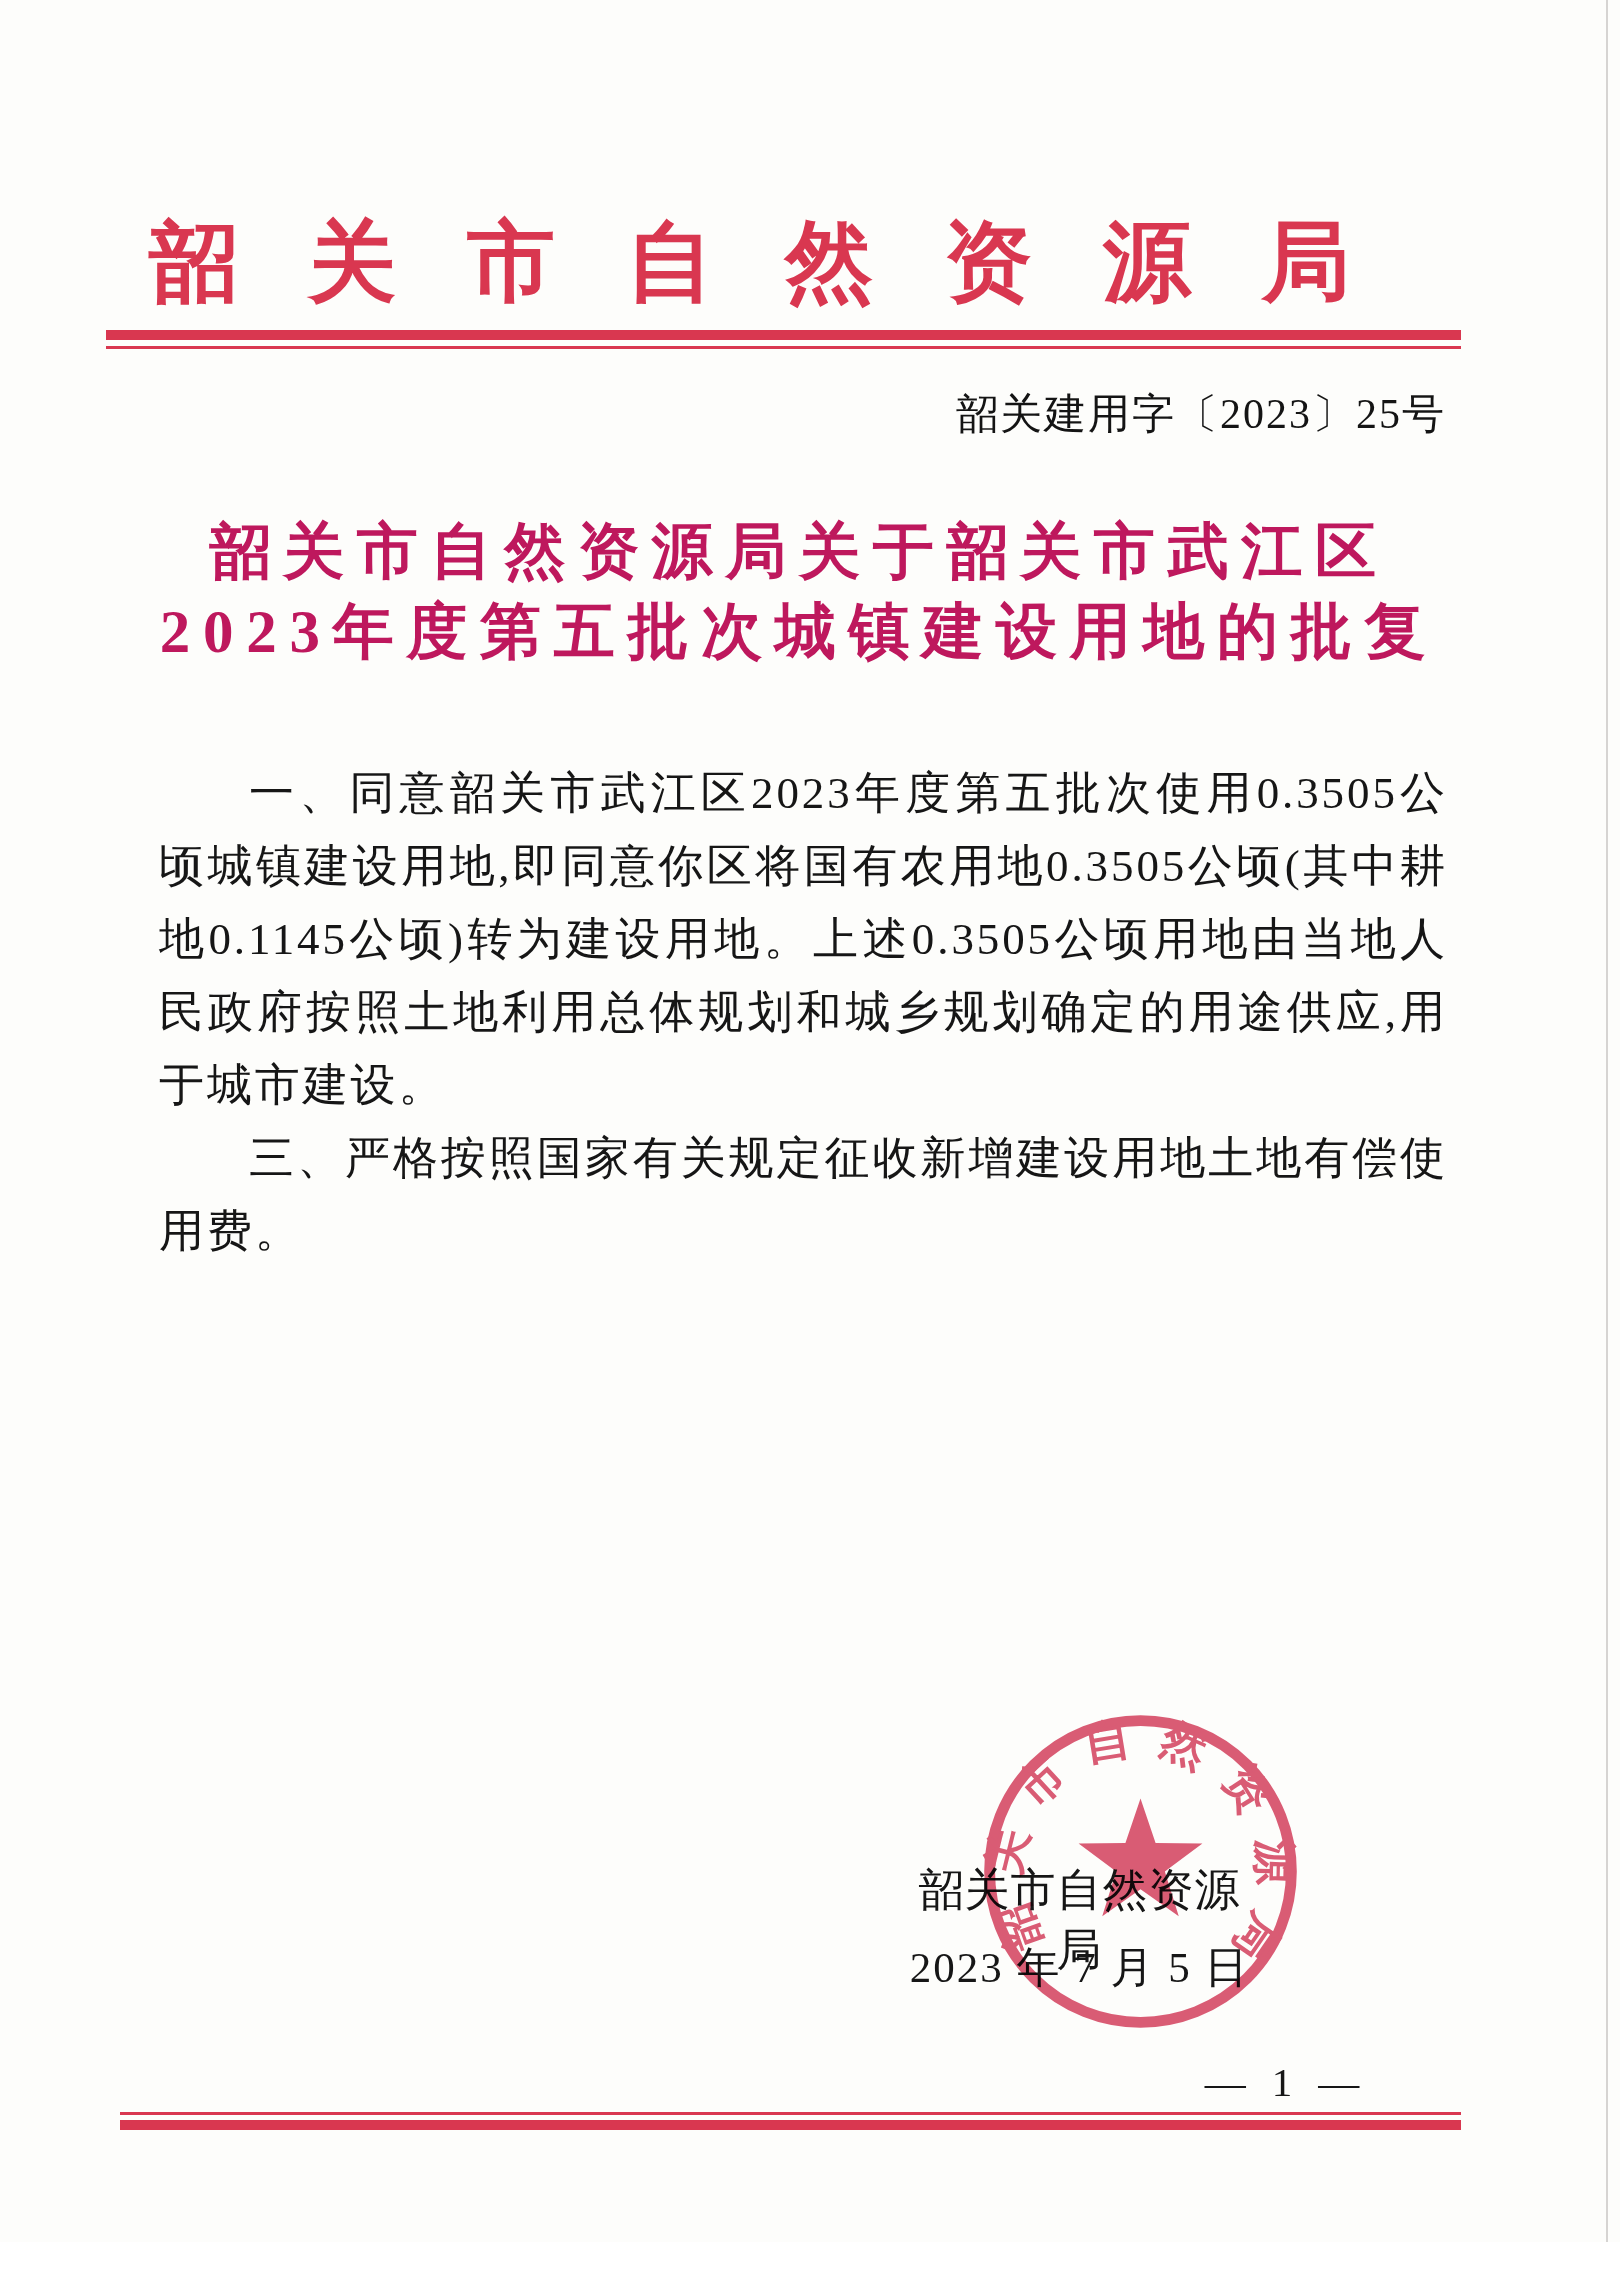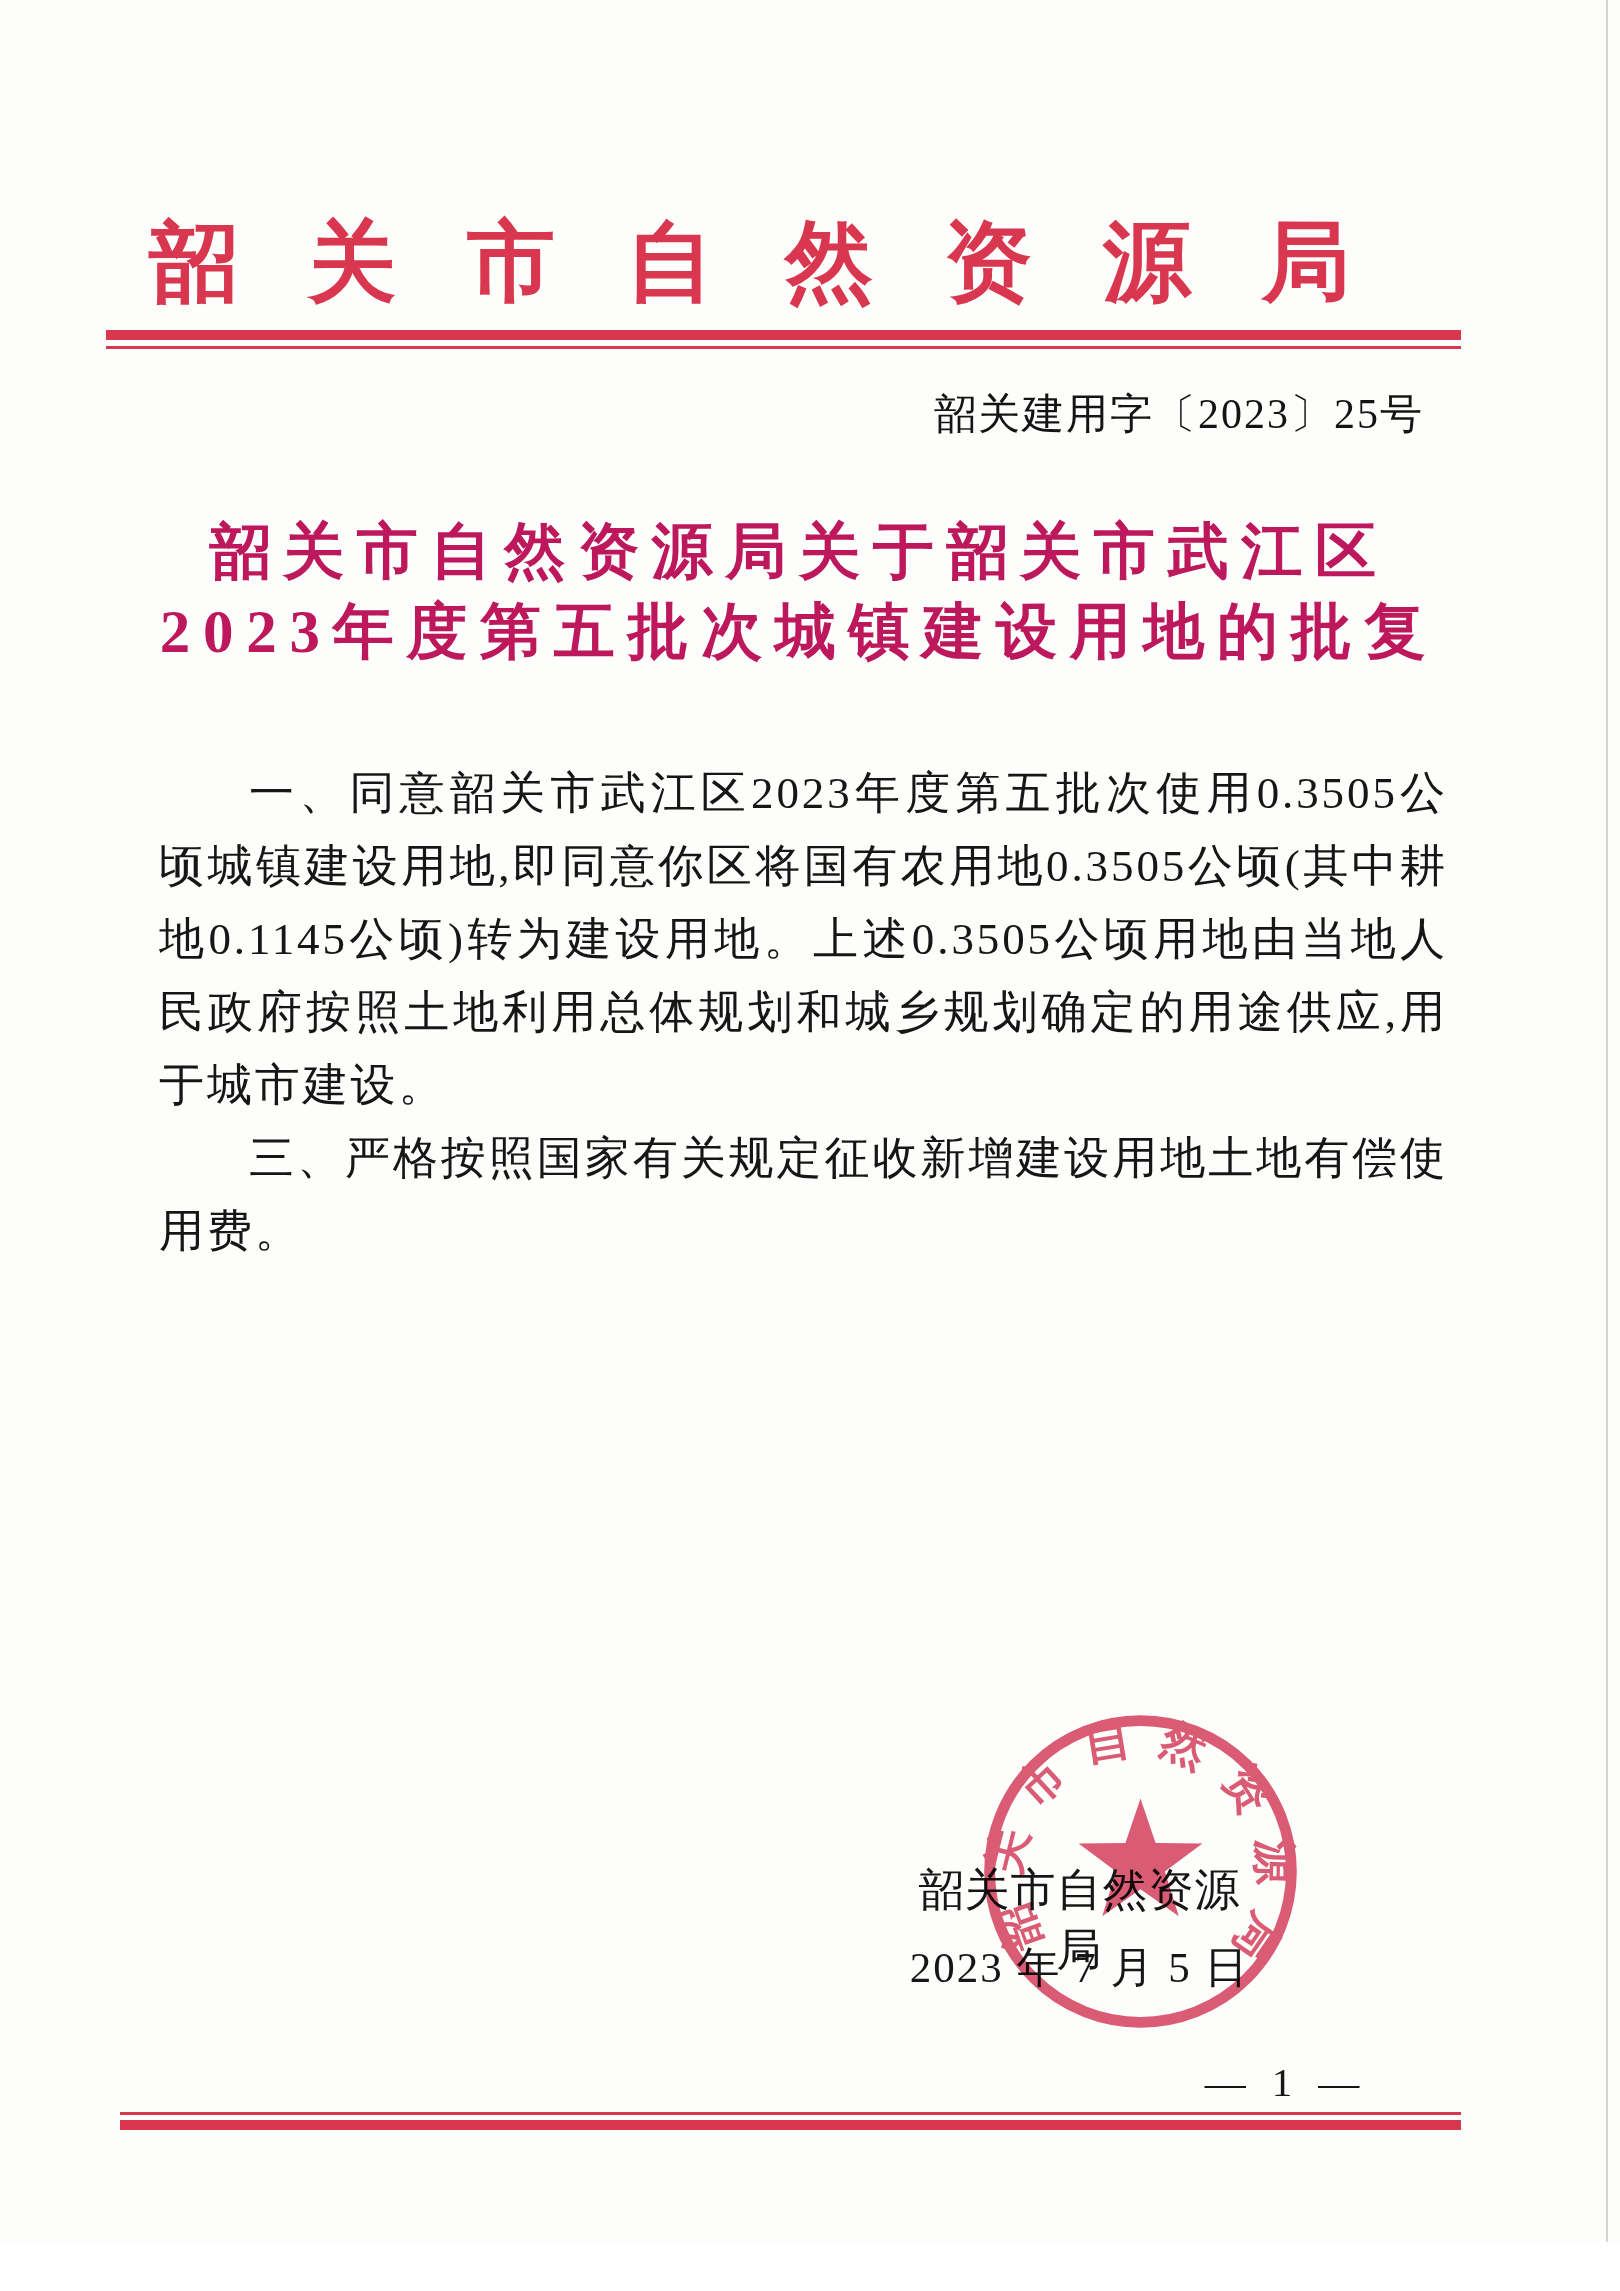--- a/index.html
+++ b/index.html
@@ -54,27 +54,28 @@
     left: 120px;
     top: 2112px;
     width: 1341px;
   }
   .rule-bottom .thin  { height: 2.9px;  background: #d93750; }
   .rule-bottom .thick { height: 9.8px; background: #d93750; margin-top: 4.9px; }
 
   
   .doc-number {
     position: absolute;
-    left: 6px;
+    left: 0;
     top: 386px;
     width: 1418px;
     text-align: right;
     font-size: 42px;
     letter-spacing: 2px;
     color: #141414;
+    padding-left: 28px;
   }
 
   
   .title {
     position: absolute;
     left: 147px;
     top: 512px;
     width: 1304px;
     text-align: center;
     font-weight: 700;

